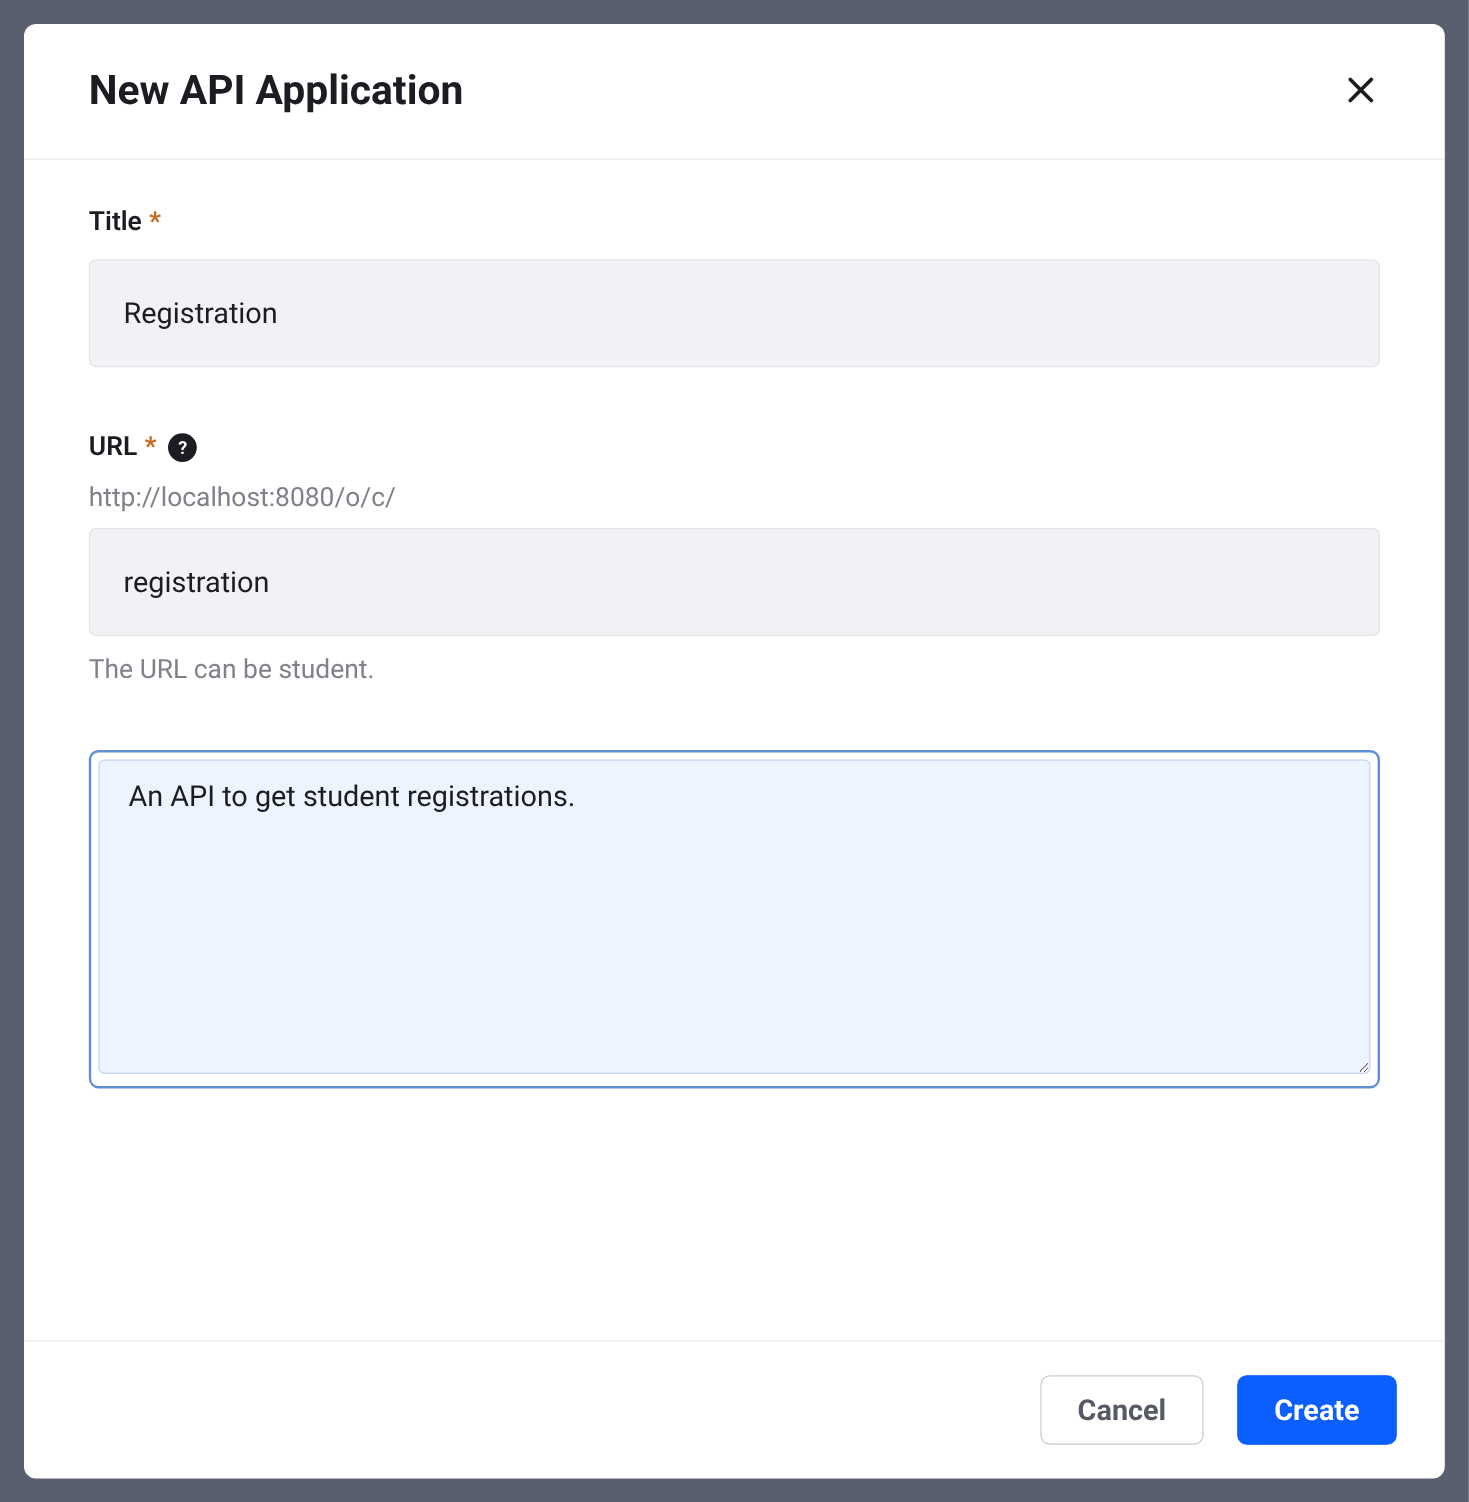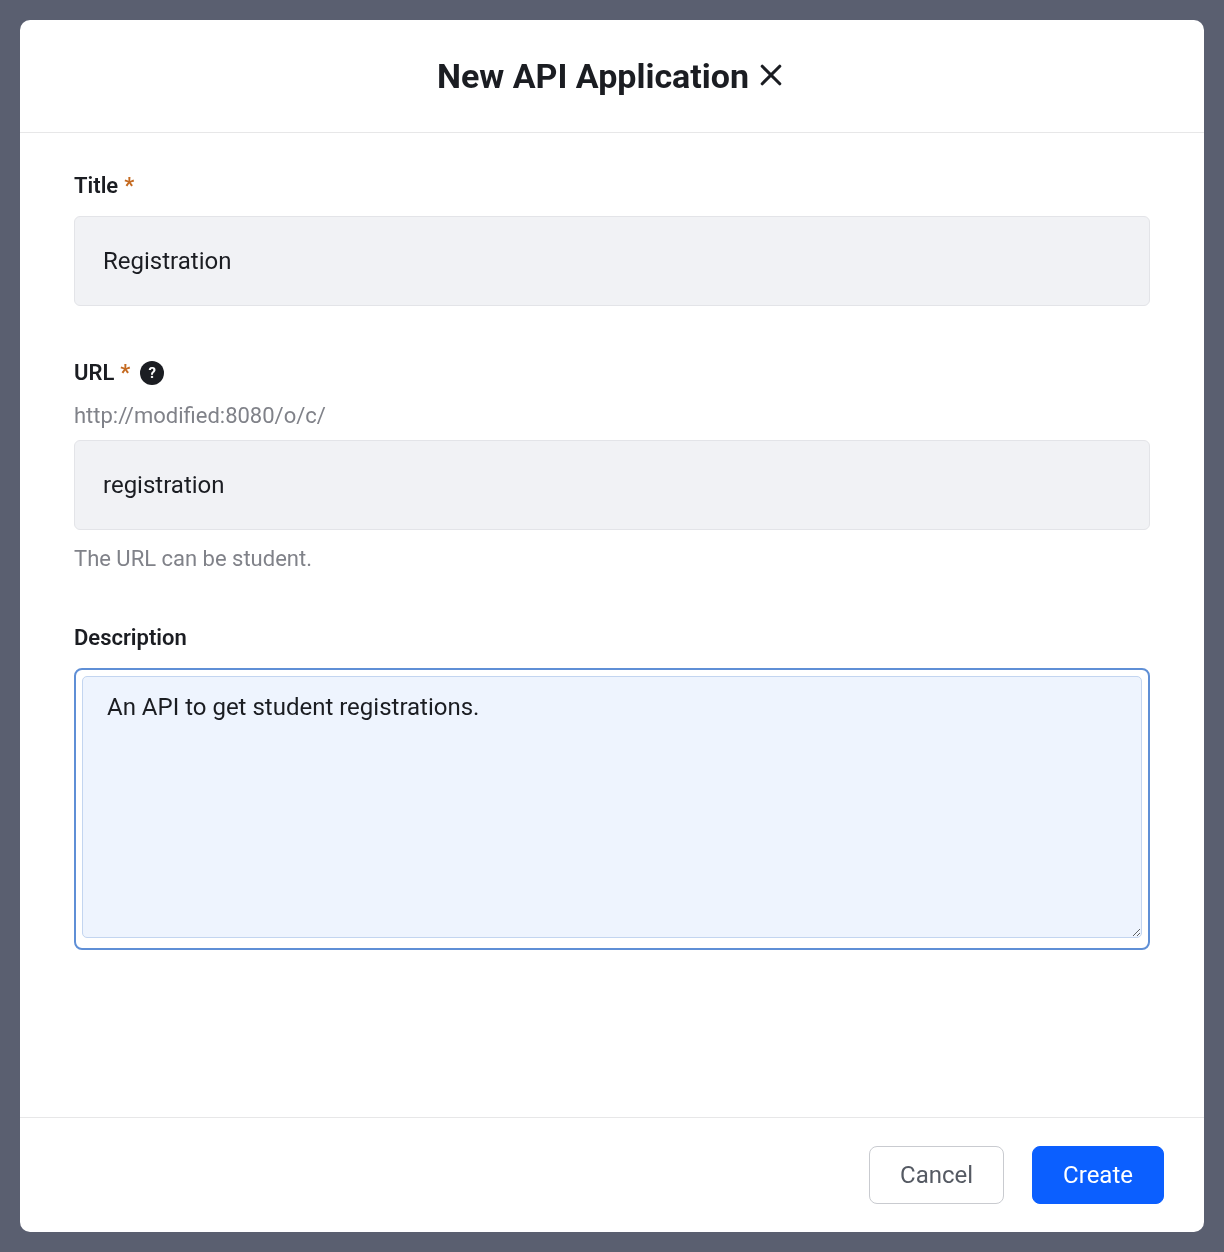--- a/index.html
+++ b/index.html
@@ -18,21 +18,21 @@
     right: 20px;
     bottom: 20px;
     background: #fff;
     border-radius: 10px;
     display: flex;
     flex-direction: column;
   }
   .modal-header {
     display: flex;
     align-items: center;
-    justify-content: center;
+    justify-content: space-between;
     padding: 34px 54px 34px 54px;
     border-bottom: 1px solid #e7e7e8;
   }
   .modal-title {
     font-size: 34px;
     font-weight: 700;
     color: #1b1d22;
   }
   .close-btn {
     background: none;
@@ -124,21 +124,21 @@
   }
   .modal-footer {
     border-top: 1px solid #e7e7e8;
     padding: 28px 40px;
     display: flex;
     justify-content: flex-end;
     gap: 28px;
   }
   .btn {
     font-size: 24px;
-    font-weight: 400;
+    font-weight: 700;
     border-radius: 8px;
     padding: 14px 30px;
     cursor: pointer;
     font-family: inherit;
     height: 58px;
   }
   .btn-secondary {
     background: #fff;
     color: #555a63;
     border: 1px solid #c9cbd0;
@@ -174,29 +174,26 @@
       </div>
       <input type="text" class="text-input" value="Registration" style="">
     </div>
 
     <div class="field">
       <div class="label-row">
         <span class="field-label">URL</span>
         <span class="req">*</span>
         <span class="help-icon">?</span>
       </div>
-      <div class="hint">http://modified:8080/o/c/</div>
+      <div class="hint">http://localhost:8080/o/c/</div>
       <input type="text" class="text-input" value="registration" style="">
       <div class="hint-below">The URL can be student.</div>
     </div>
 
     <div class="field">
-      <div class="label-row">
-        <span class="field-label">Description</span>
-      </div>
       <div class="textarea-wrap">
         <textarea class="textarea" style="">An API to get student registrations.</textarea>
       </div>
     </div>
 
   </div>
 
   <div class="modal-footer">
     <button class="btn btn-secondary">Cancel</button>
     <button class="btn btn-primary">Create</button>

